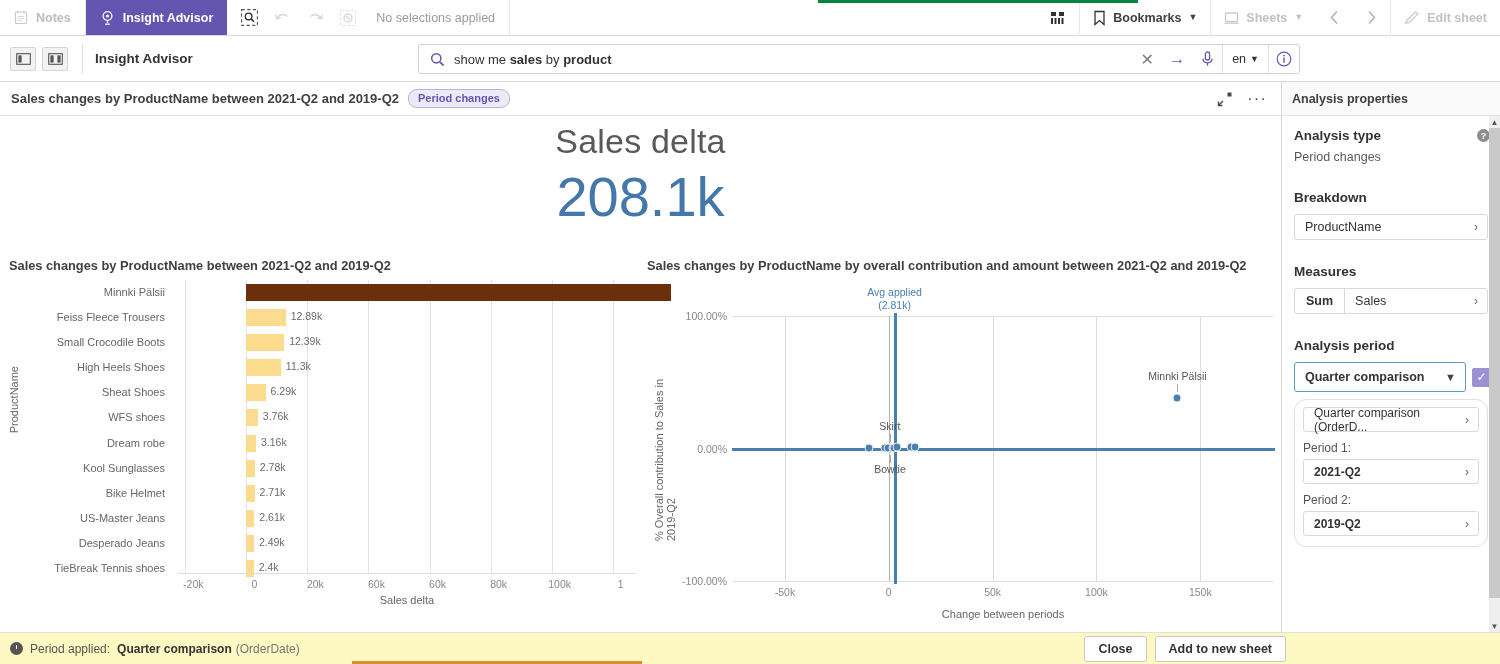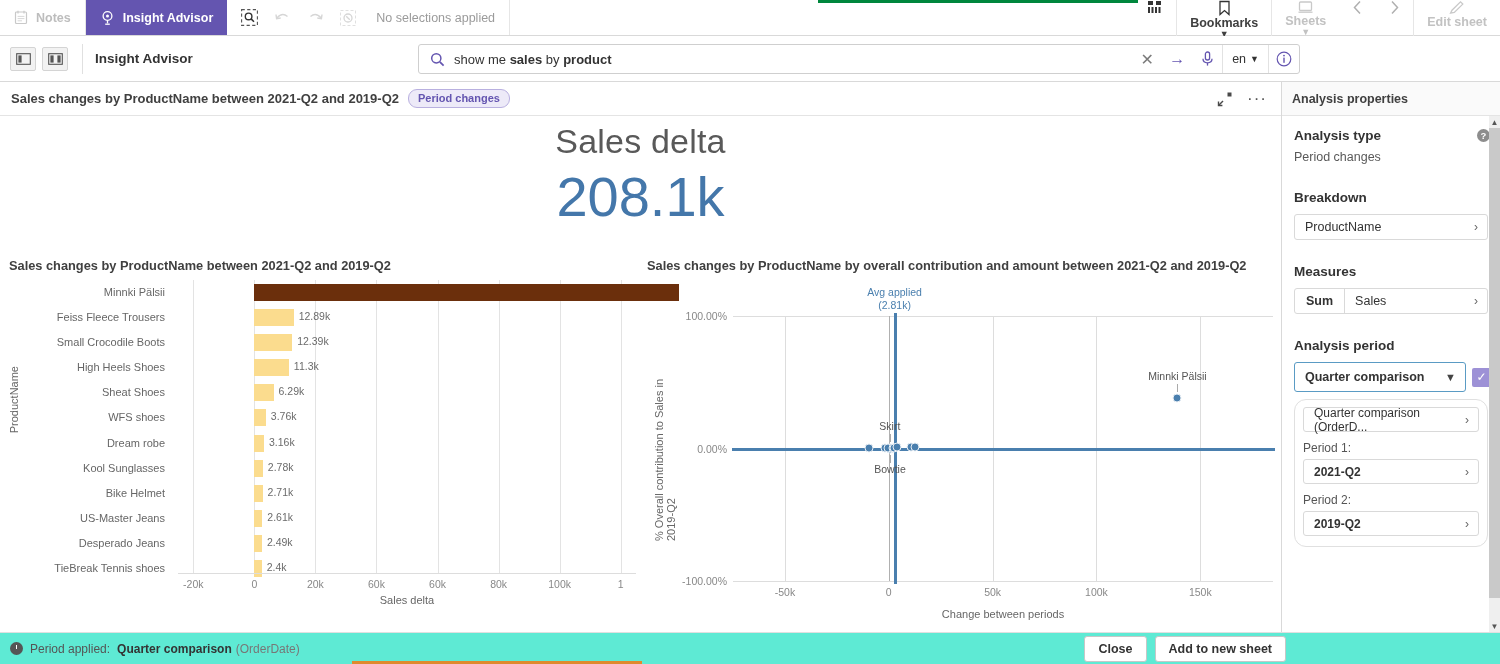--- a/index.html
+++ b/index.html
@@ -26,24 +26,23 @@
     background: #6455B0; color: #fff; border-right: none;
   }
   .tb-icons {
     display: flex; align-items: center; gap: 16px;
     padding: 0 14px; border-right: 1px solid #e6e6e6;
   }
   .tb-sel-text { font-size: 12.5px; color: #9b9b9b; padding-left: 4px; }
   .tb-spacer { flex: 1; }
   .tb-right { display: flex; align-items: center; }
   .tb-grp {
-    display: flex; align-items: center; 
+    display: flex; align-items: center; gap: 7px;
     padding: 0 13px; font-size: 12.5px; color: #404040; font-weight: 600;
     height: 100%;
-    flex-direction: column;
   }
   .tb-grp.dim { color: #c2c2c2; }
   .tb-sep { width: 1px; background: #e6e6e6; height: 36px; }
   .caret { font-size: 9px; line-height: 1; }
   .topbar-accent {
     position: absolute; top: 0; left: 818px; width: 320px; height: 3px;
     background: #00873d;
   }
 
   
@@ -119,21 +118,21 @@
   .barchart { position: absolute; left: 0; top: 256px; width: 640px; height: 370px; }
   .barchart .chart-title { position: absolute; left: 9px; top: 2px; }
   .scatter { position: absolute; left: 645px; top: 256px; width: 636px; height: 370px; }
   .scatter .chart-title { position: absolute; left: 2px; top: 2px; }
 
   .ylabel-vert {
     position: absolute; writing-mode: vertical-rl; transform: rotate(180deg);
     font-size: 11px; color: #666;
   }
 
-  .bc-plot { position: absolute; left: 178px; top: 24px; width: 458px; height: 293px; text-align: right; }
+  .bc-plot { position: absolute; left: 170px; top: 24px; width: 458px; height: 293px; text-align: right; }
   .bc-grid { position: absolute; inset: 0; }
   .bc-grid i {
     position: absolute; top: 0; bottom: 0; width: 1px; background: #e3e3e3;
   }
   .bc-rows { position: absolute; inset: 0; }
   .bar-row { position: relative; height: 25.1px; }
   .bar {
     position: absolute; top: 4px; height: 17px; border-radius: 0;
   }
   .bar-val {
@@ -262,21 +261,21 @@
     background: #c9c9c9;
   }
   .rp-scroll .arw {
     position: absolute; left: 0; width: 11px; height: 12px; font-size: 8px;
     color: #555; display: flex; align-items: center; justify-content: center;
   }
 
   
   .footer {
     position: absolute; left: 0; bottom: 0; width: 1500px; height: 32px;
-    background: #5eead4; border-top: 1px solid #e0e0e0;
+    background: #fef9c3; border-top: 1px solid #e0e0e0;
     display: flex; align-items: center;
   }
   .foot-left {
     display: flex; align-items: center; gap: 7px; padding-left: 10px;
     font-size: 12px; color: #555;
   }
   .clock {
     width: 13px; height: 13px; border-radius: 50%; background: #555;
     position: relative; flex: none;
   }

